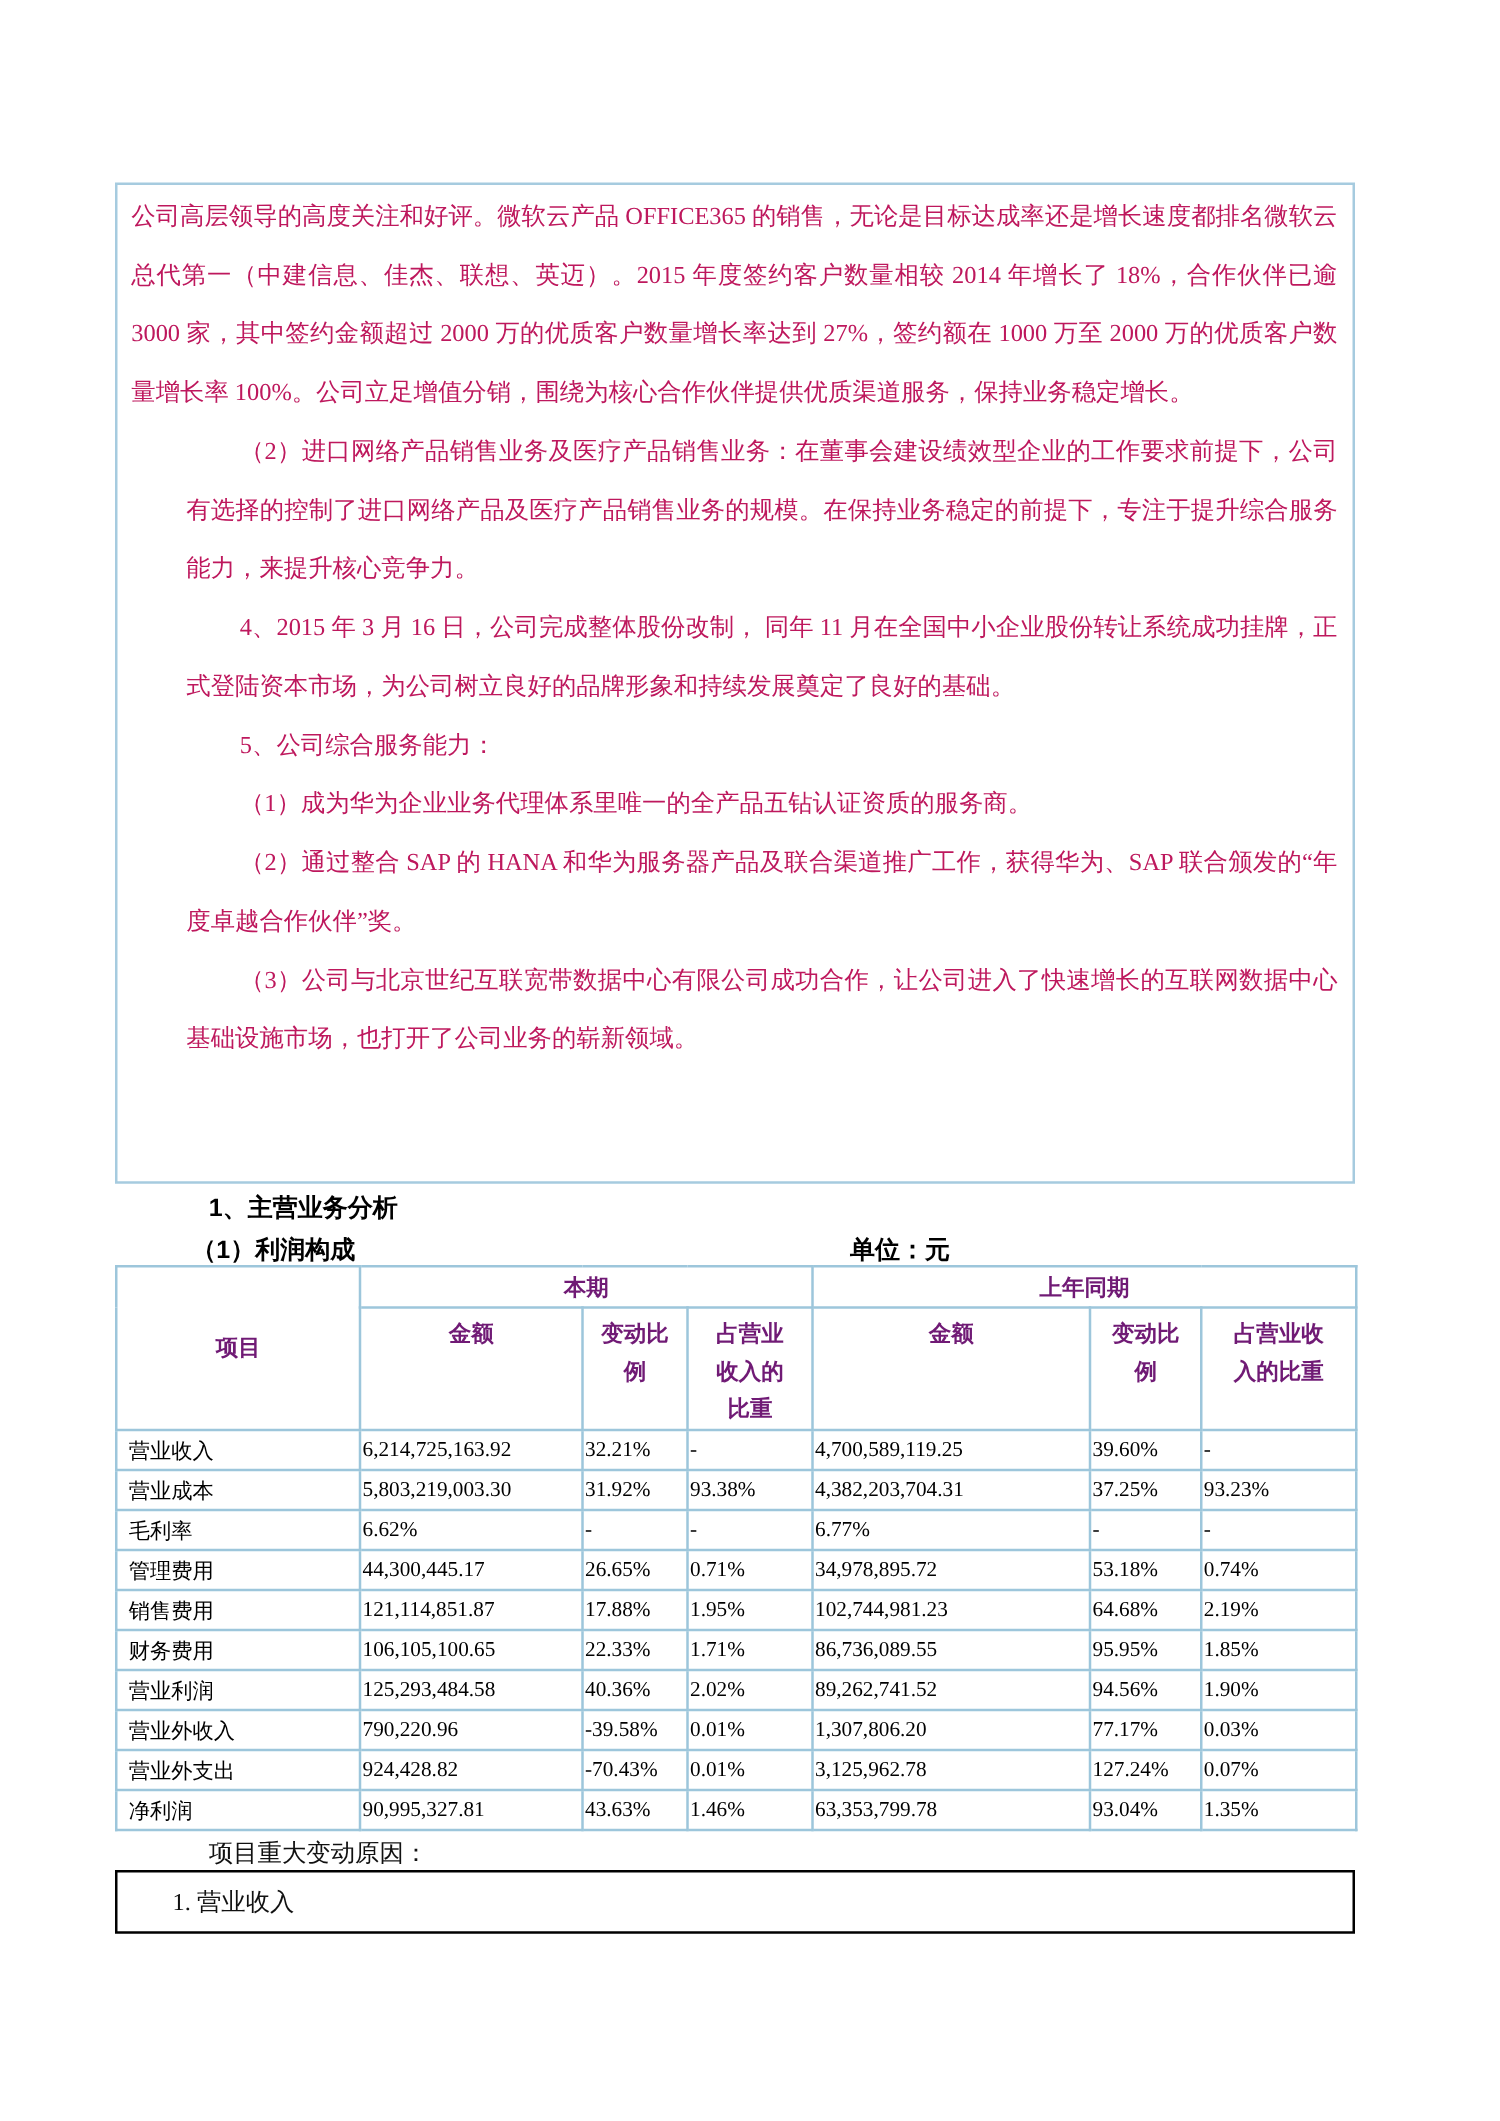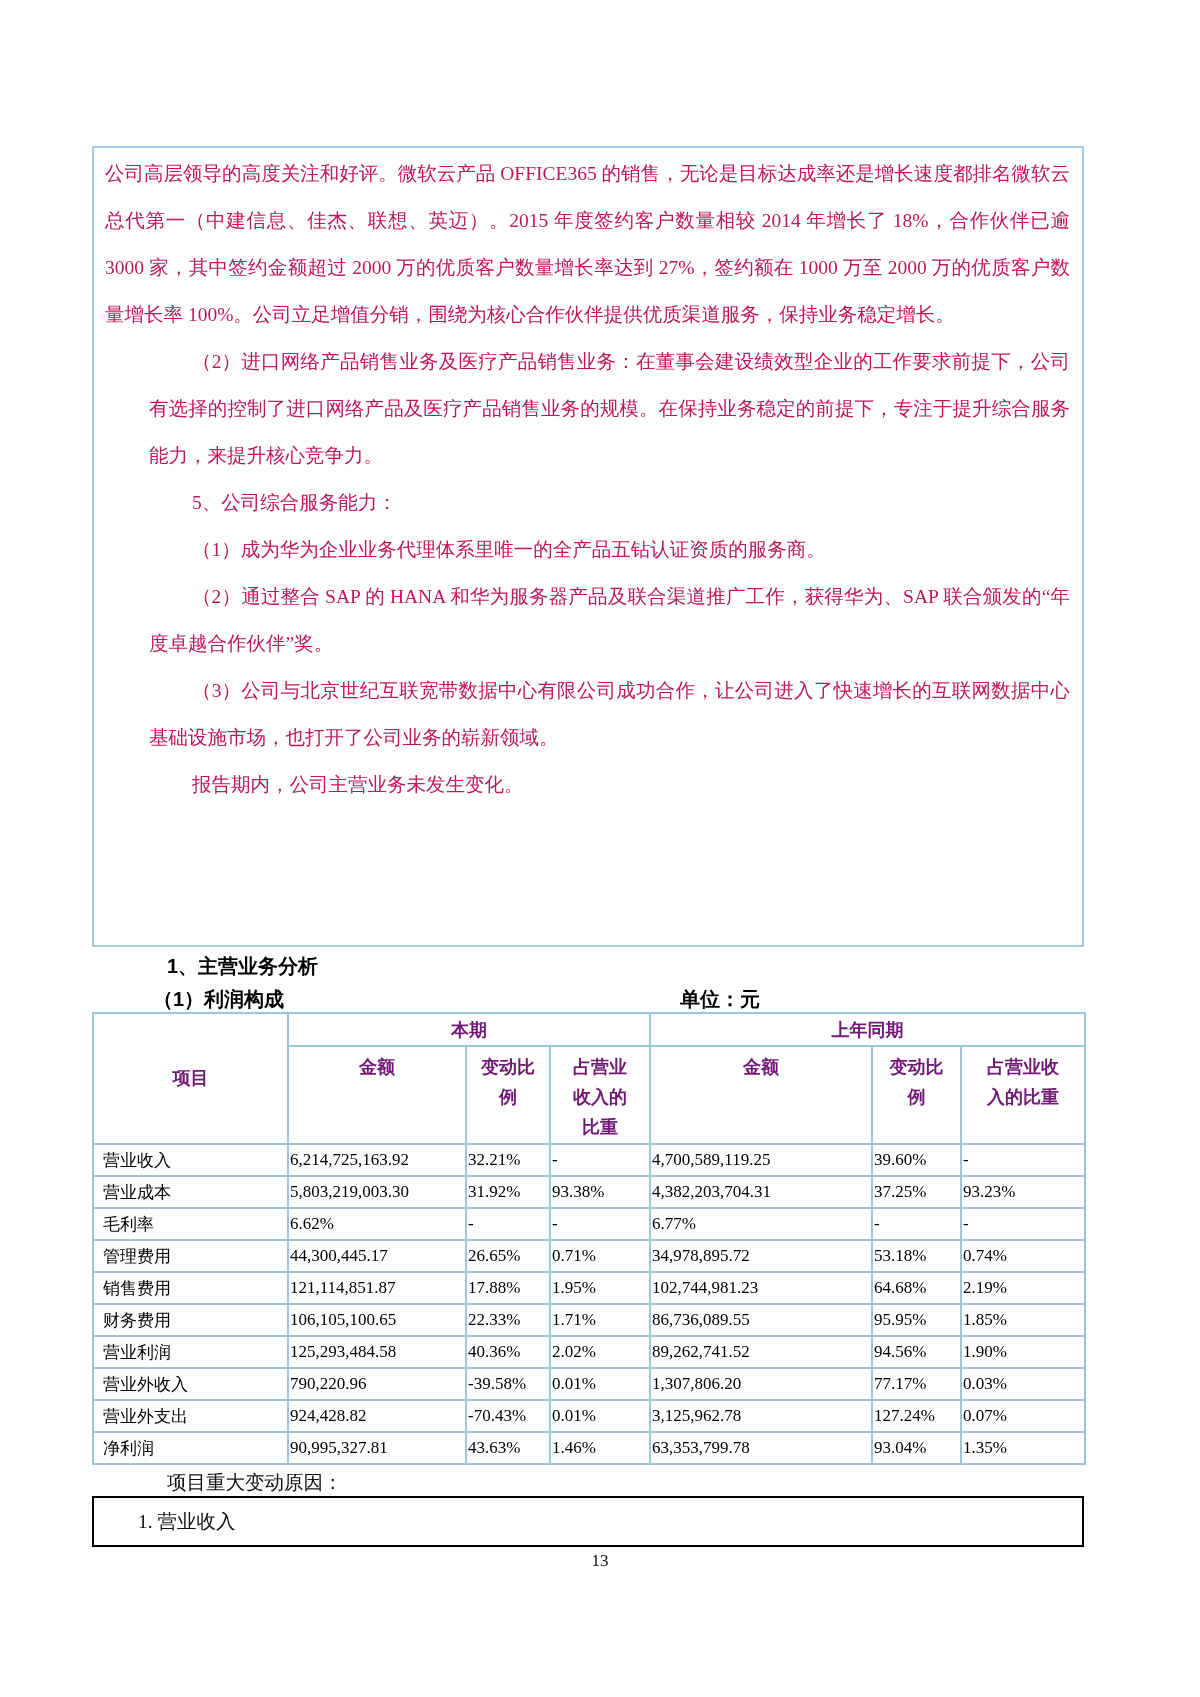--- a/index.html
+++ b/index.html
@@ -66,25 +66,25 @@
   }
 </style>
 </head>
 <body>
 
 <div class="page">
 
   <div class="intro-box">
     <p>公司高层领导的高度关注和好评。微软云产品 OFFICE365 的销售，无论是目标达成率还是增长速度都排名微软云总代第一（中建信息、佳杰、联想、英迈）。2015 年度签约客户数量相较 2014 年增长了 18%，合作伙伴已逾 3000 家，其中签约金额超过 2000 万的优质客户数量增长率达到 27%，签约额在 1000 万至 2000 万的优质客户数量增长率 100%。公司立足增值分销，围绕为核心合作伙伴提供优质渠道服务，保持业务稳定增长。</p>
     <p class="ind">（2）进口网络产品销售业务及医疗产品销售业务：在董事会建设绩效型企业的工作要求前提下，公司有选择的控制了进口网络产品及医疗产品销售业务的规模。在保持业务稳定的前提下，专注于提升综合服务能力，来提升核心竞争力。</p>
+    <p class="ind">4、2015 年 3 月 16 日，公司完成整体股份改制， 同年 11 月在全国中小企业股份转让系统成功挂牌，正式登陆资本市场，为公司树立良好的品牌形象和持续发展奠定了良好的基础。</p>
     <p class="ind">5、公司综合服务能力：</p>
     <p class="ind">（1）成为华为企业业务代理体系里唯一的全产品五钻认证资质的服务商。</p>
     <p class="ind">（2）通过整合 SAP 的 HANA 和华为服务器产品及联合渠道推广工作，获得华为、SAP 联合颁发的“年度卓越合作伙伴”奖。</p>
     <p class="ind">（3）公司与北京世纪互联宽带数据中心有限公司成功合作，让公司进入了快速增长的互联网数据中心基础设施市场，也打开了公司业务的崭新领域。</p>
-    <p class="ind">报告期内，公司主营业务未发生变化。</p>
   </div>
 
   <div class="h-analysis">1、主营业务分析</div>
   <div class="h-profit">（1）利润构成</div>
   <div class="h-unit">单位：元</div>
 
   <table class="fin">
     <colgroup>
       <col style="width:195px">
         <col style="width:178px">
@@ -202,15 +202,14 @@
         </tr>
       </tbody>
   </table>
 
   <div class="reason-label">项目重大变动原因：</div>
 
   <div class="note-box">
     <span>1. 营业收入</span>
   </div>
 
-  <div class="page-num">13</div>
 
 </div>
 
 </body></html>

